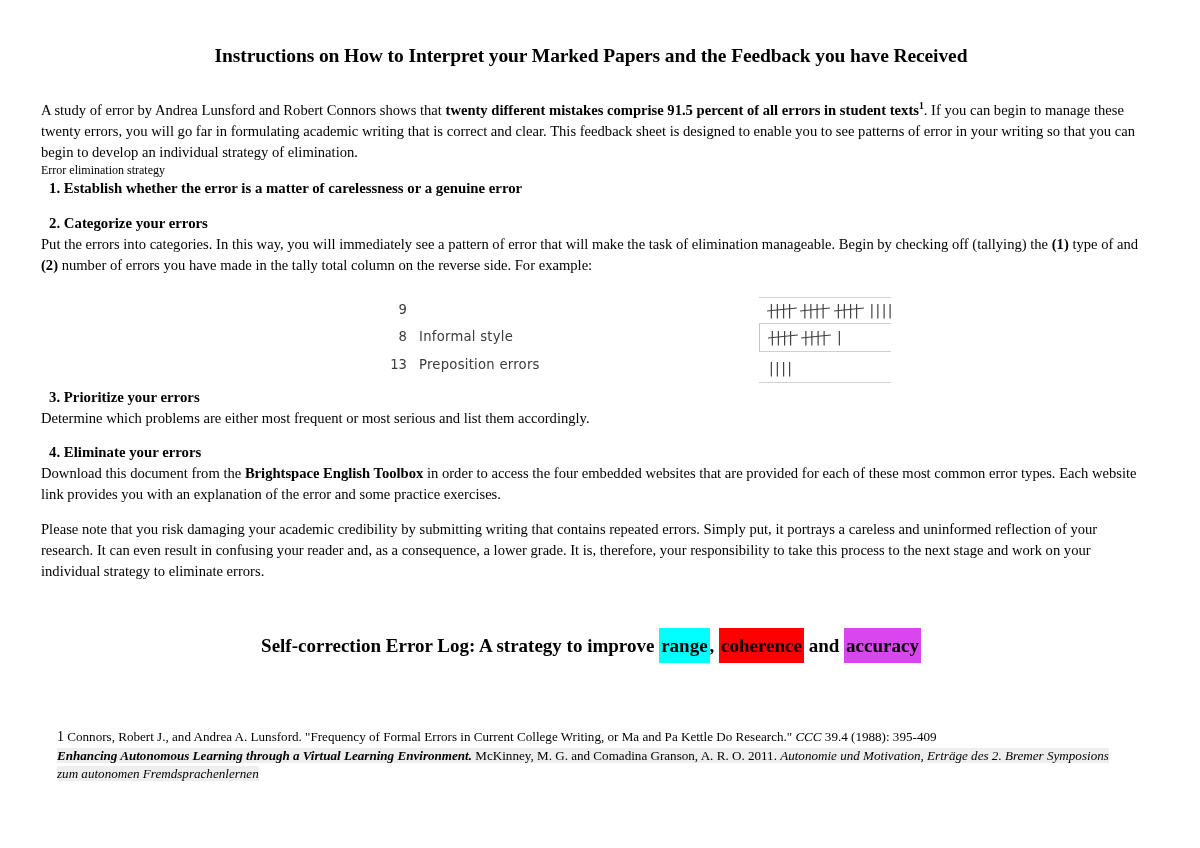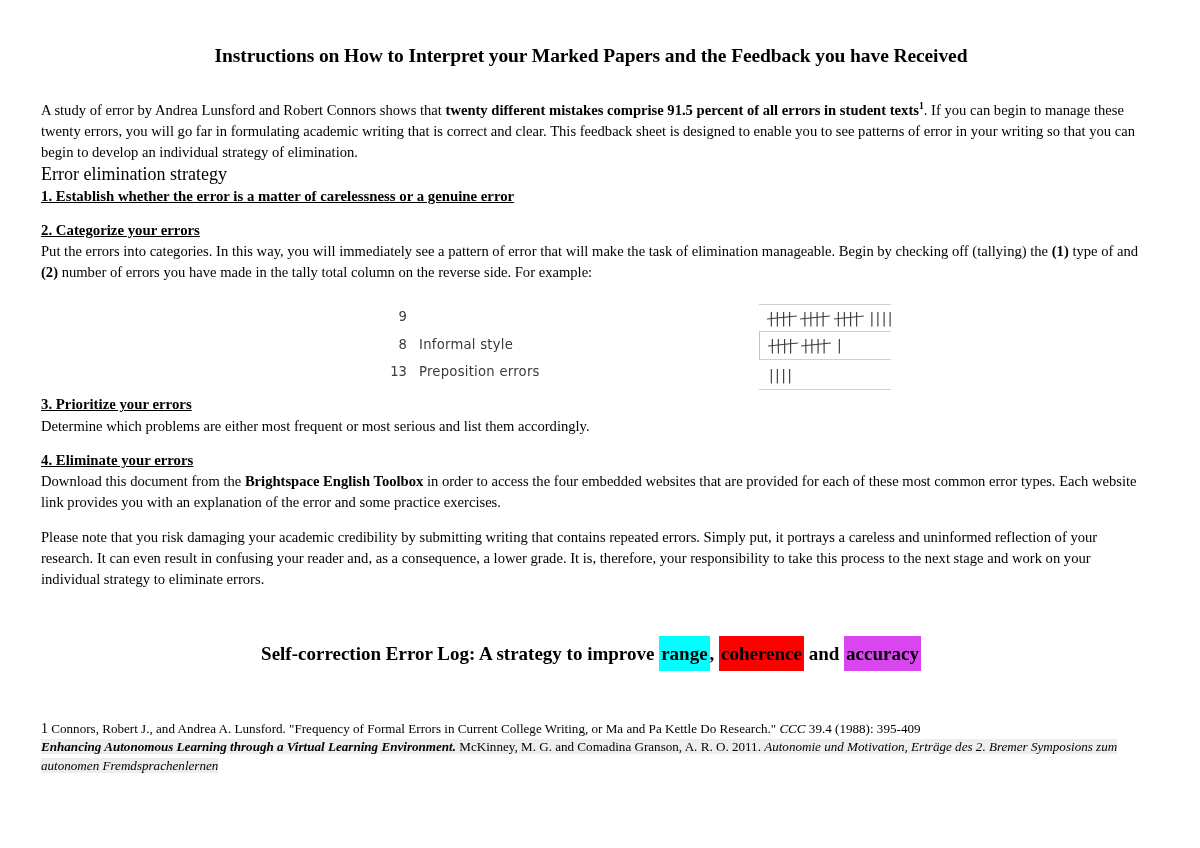--- a/index.html
+++ b/index.html
@@ -37,30 +37,29 @@
   p.body-text {
     font-size: 14.6px;
     line-height: 1.44;
     margin: 0 0 0 0;
     text-align: left;
   }
   .intro {
     margin-bottom: 16px;
   }
   h2.section-head {
-    font-size: 18px;
+    font-size: 12px;
     font-weight: normal;
     margin: 0 0 1px 0;
     line-height: 1.25;
   }
   h3.step-head {
     font-size: 14.8px;
     font-weight: bold;
-    text-decoration: underline;
-    margin: 0 0 1px 0;
+    margin: 0 0 1px 8px;
     line-height: 1.3;
   }
   .gap-sm { height: 14px; }
   .gap-md { height: 22px; }
   .gap-lg { height: 30px; }
   b, strong { font-weight: bold; }
   i, em { font-style: italic; }
   sup {
     font-size: 0.66em;
     vertical-align: super;
@@ -158,21 +157,21 @@
     text-align: center;
     margin: 0;
     line-height: 1.3;
   }
   .hl { padding: 7px 2px; }
 
   
   .footnotes {
     font-size: 13.1px;
     line-height: 1.42;
-    margin: 0;
+    margin: 16px;
   }
   .fn-line1 { white-space: normal; }
   .fn-marker { font-size: 14px; }
   .fn-gray {
     background: #eeeeee;
     box-decoration-break: clone;
     -webkit-box-decoration-break: clone;
   }
 </style>
 </head>

